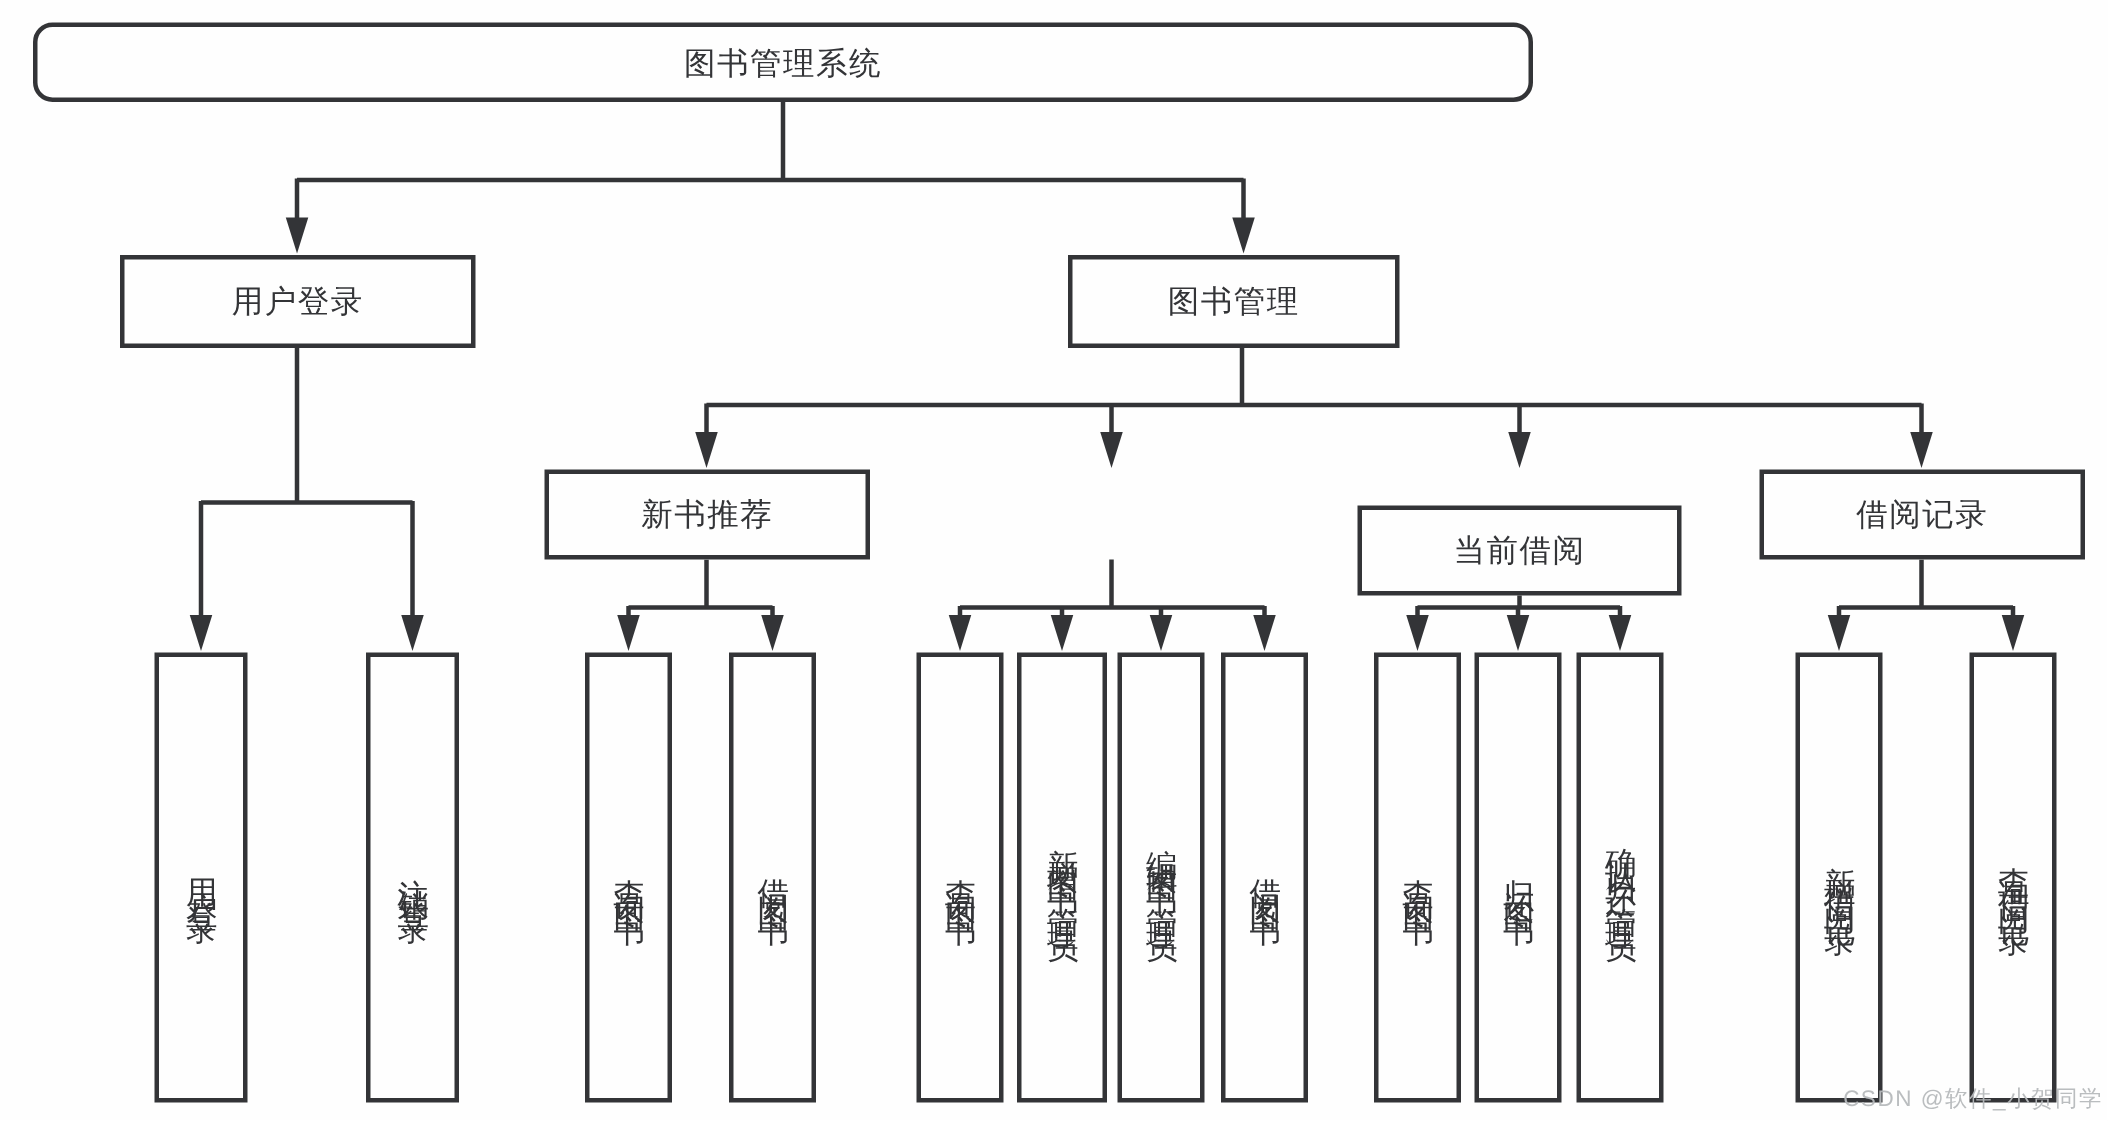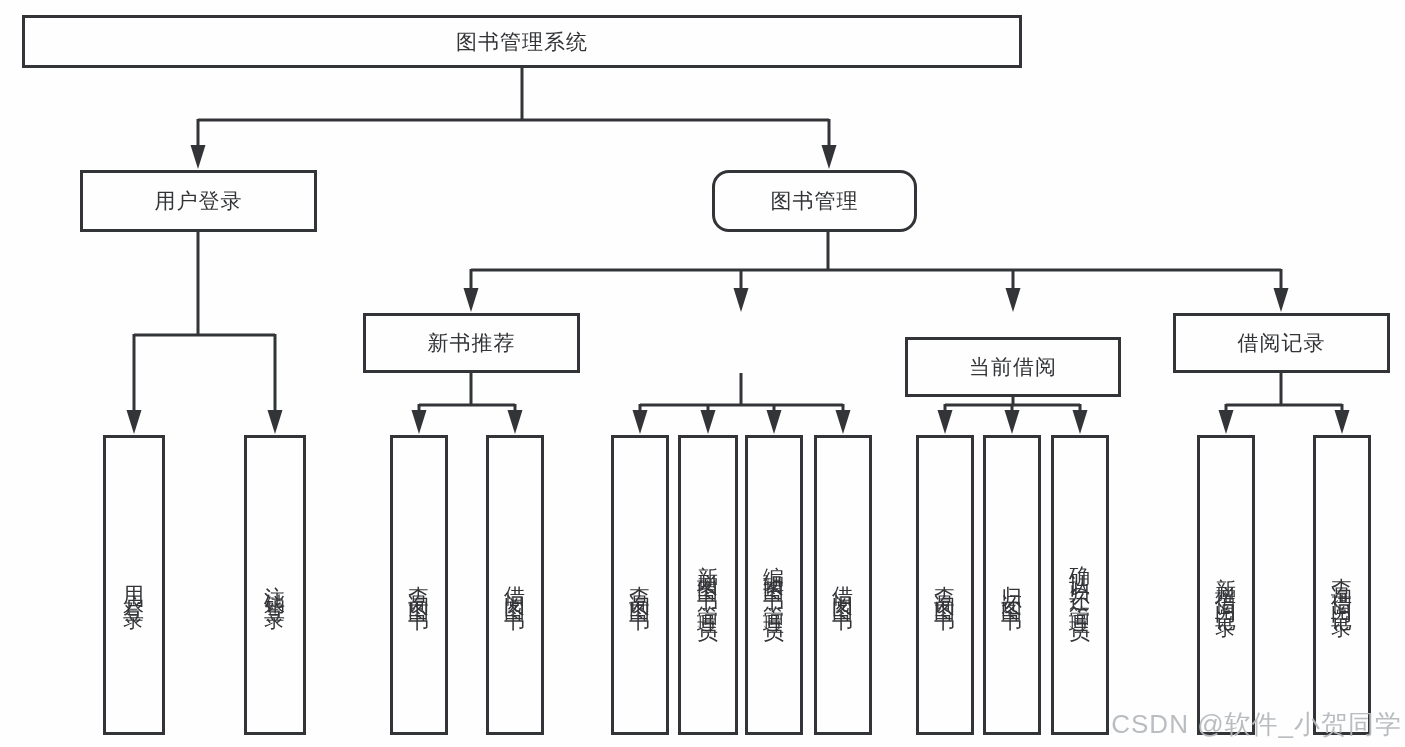--- a/index.html
+++ b/index.html
@@ -45,21 +45,21 @@
     text-orientation: mixed;
     font-size: 21px;
     letter-spacing: 8px;
     line-height: 1;
     white-space: nowrap;
   }
   .watermark {
     position: absolute;
     right: 3px;
     bottom: 5px;
-    font-size: 26px;
+    font-size: 15px;
     color: rgba(182, 185, 188, 0.95);
     letter-spacing: 1px;
     z-index: 5;
   }
 </style>
 </head>
 <body>
 
 <div id="stage">
 
@@ -89,28 +89,28 @@
       <polygon points="766.5,410 781.5,410 774,434"></polygon>
       <polygon points="835.5,410 850.5,410 843,434"></polygon>
       <polygon points="937.5,410 952.5,410 945,434"></polygon>
       <polygon points="1004.5,410 1019.5,410 1012,434"></polygon>
       <polygon points="1072.5,410 1087.5,410 1080,434"></polygon>
       <polygon points="1218.5,410 1233.5,410 1226,434"></polygon>
       <polygon points="1334.5,410 1349.5,410 1342,434"></polygon>
     </g>
   </svg>
 
-  <div class="node hbox" style="left:22px; top:15px; width:1000px; height:53px;">
+  <div class="node hbox" style="left:22px; top:15px; width:1000px; height:53px;border-radius:13px;">
     <span>图书管理系统</span>
   </div>
 
   <div class="node hbox" style="left:80px; top:170px; width:237px; height:62px;">
     <span>用户登录</span>
   </div>
-  <div class="node hbox" style="left:712px; top:170px; width:205px; height:62px;border-radius:17px;">
+  <div class="node hbox" style="left:712px; top:170px; width:221px; height:62px;">
     <span>图书管理</span>
   </div>
 
   <div class="node hbox" style="left:363px; top:313px; width:217px; height:60px;">
     <span>新书推荐</span>
   </div>
   <div class="node hbox" style="left:905px; top:313px; width:216px; height:60px;margin-top:24px;">
     <span>当前借阅</span>
   </div>
   <div class="node hbox" style="left:1173px; top:313px; width:217px; height:60px;">

